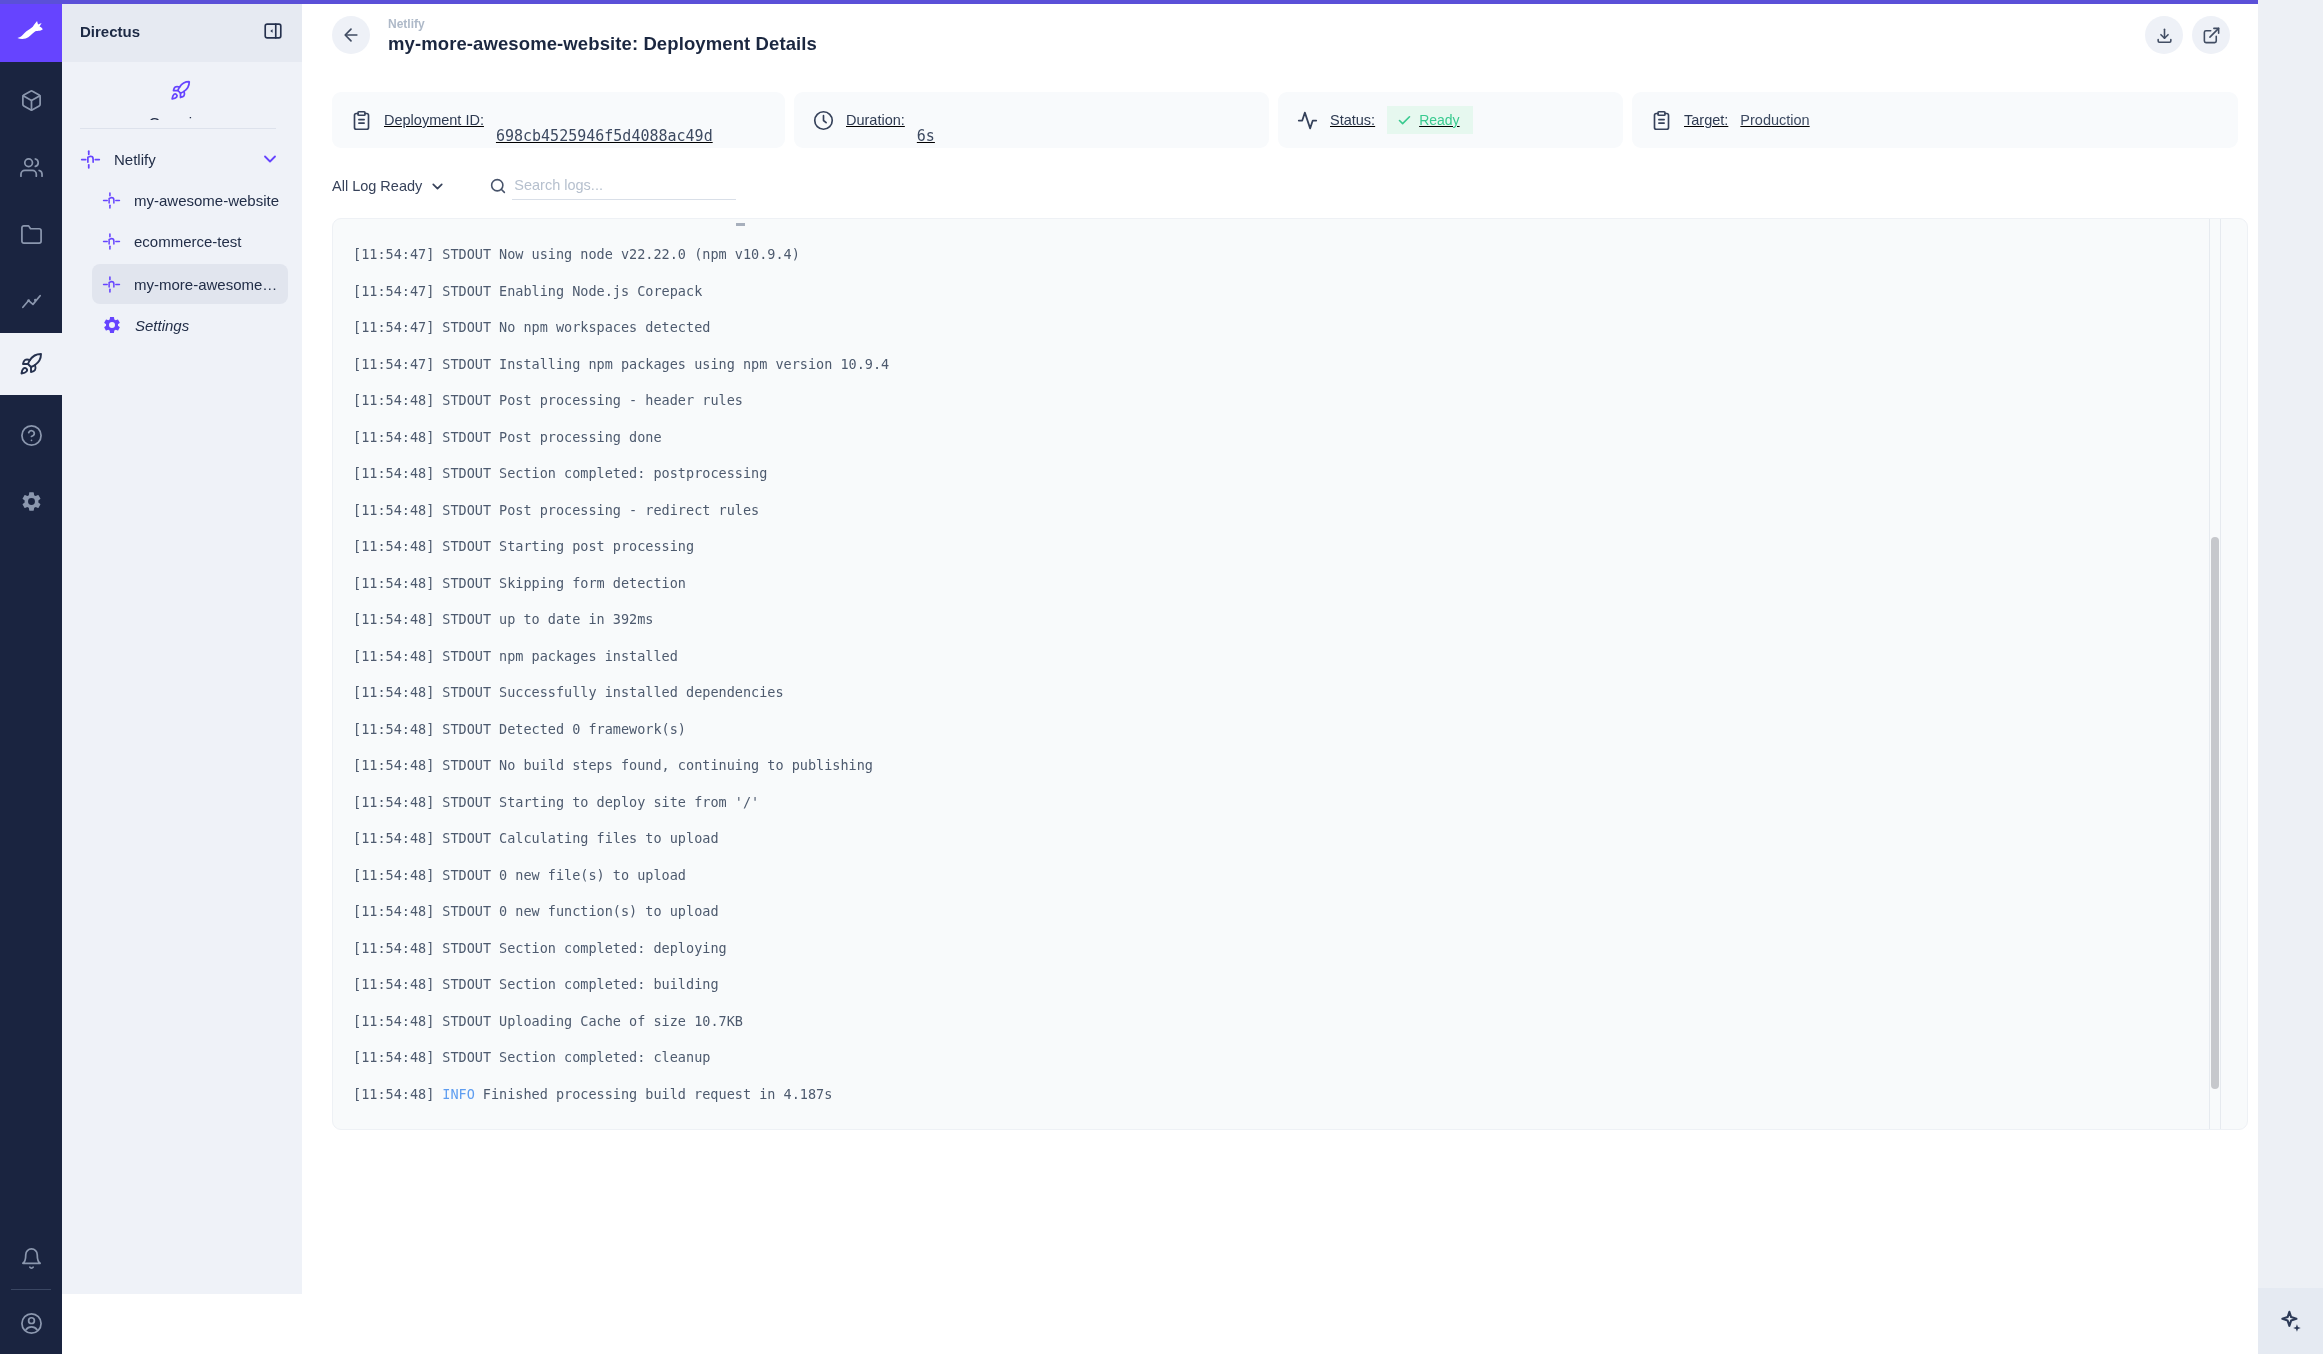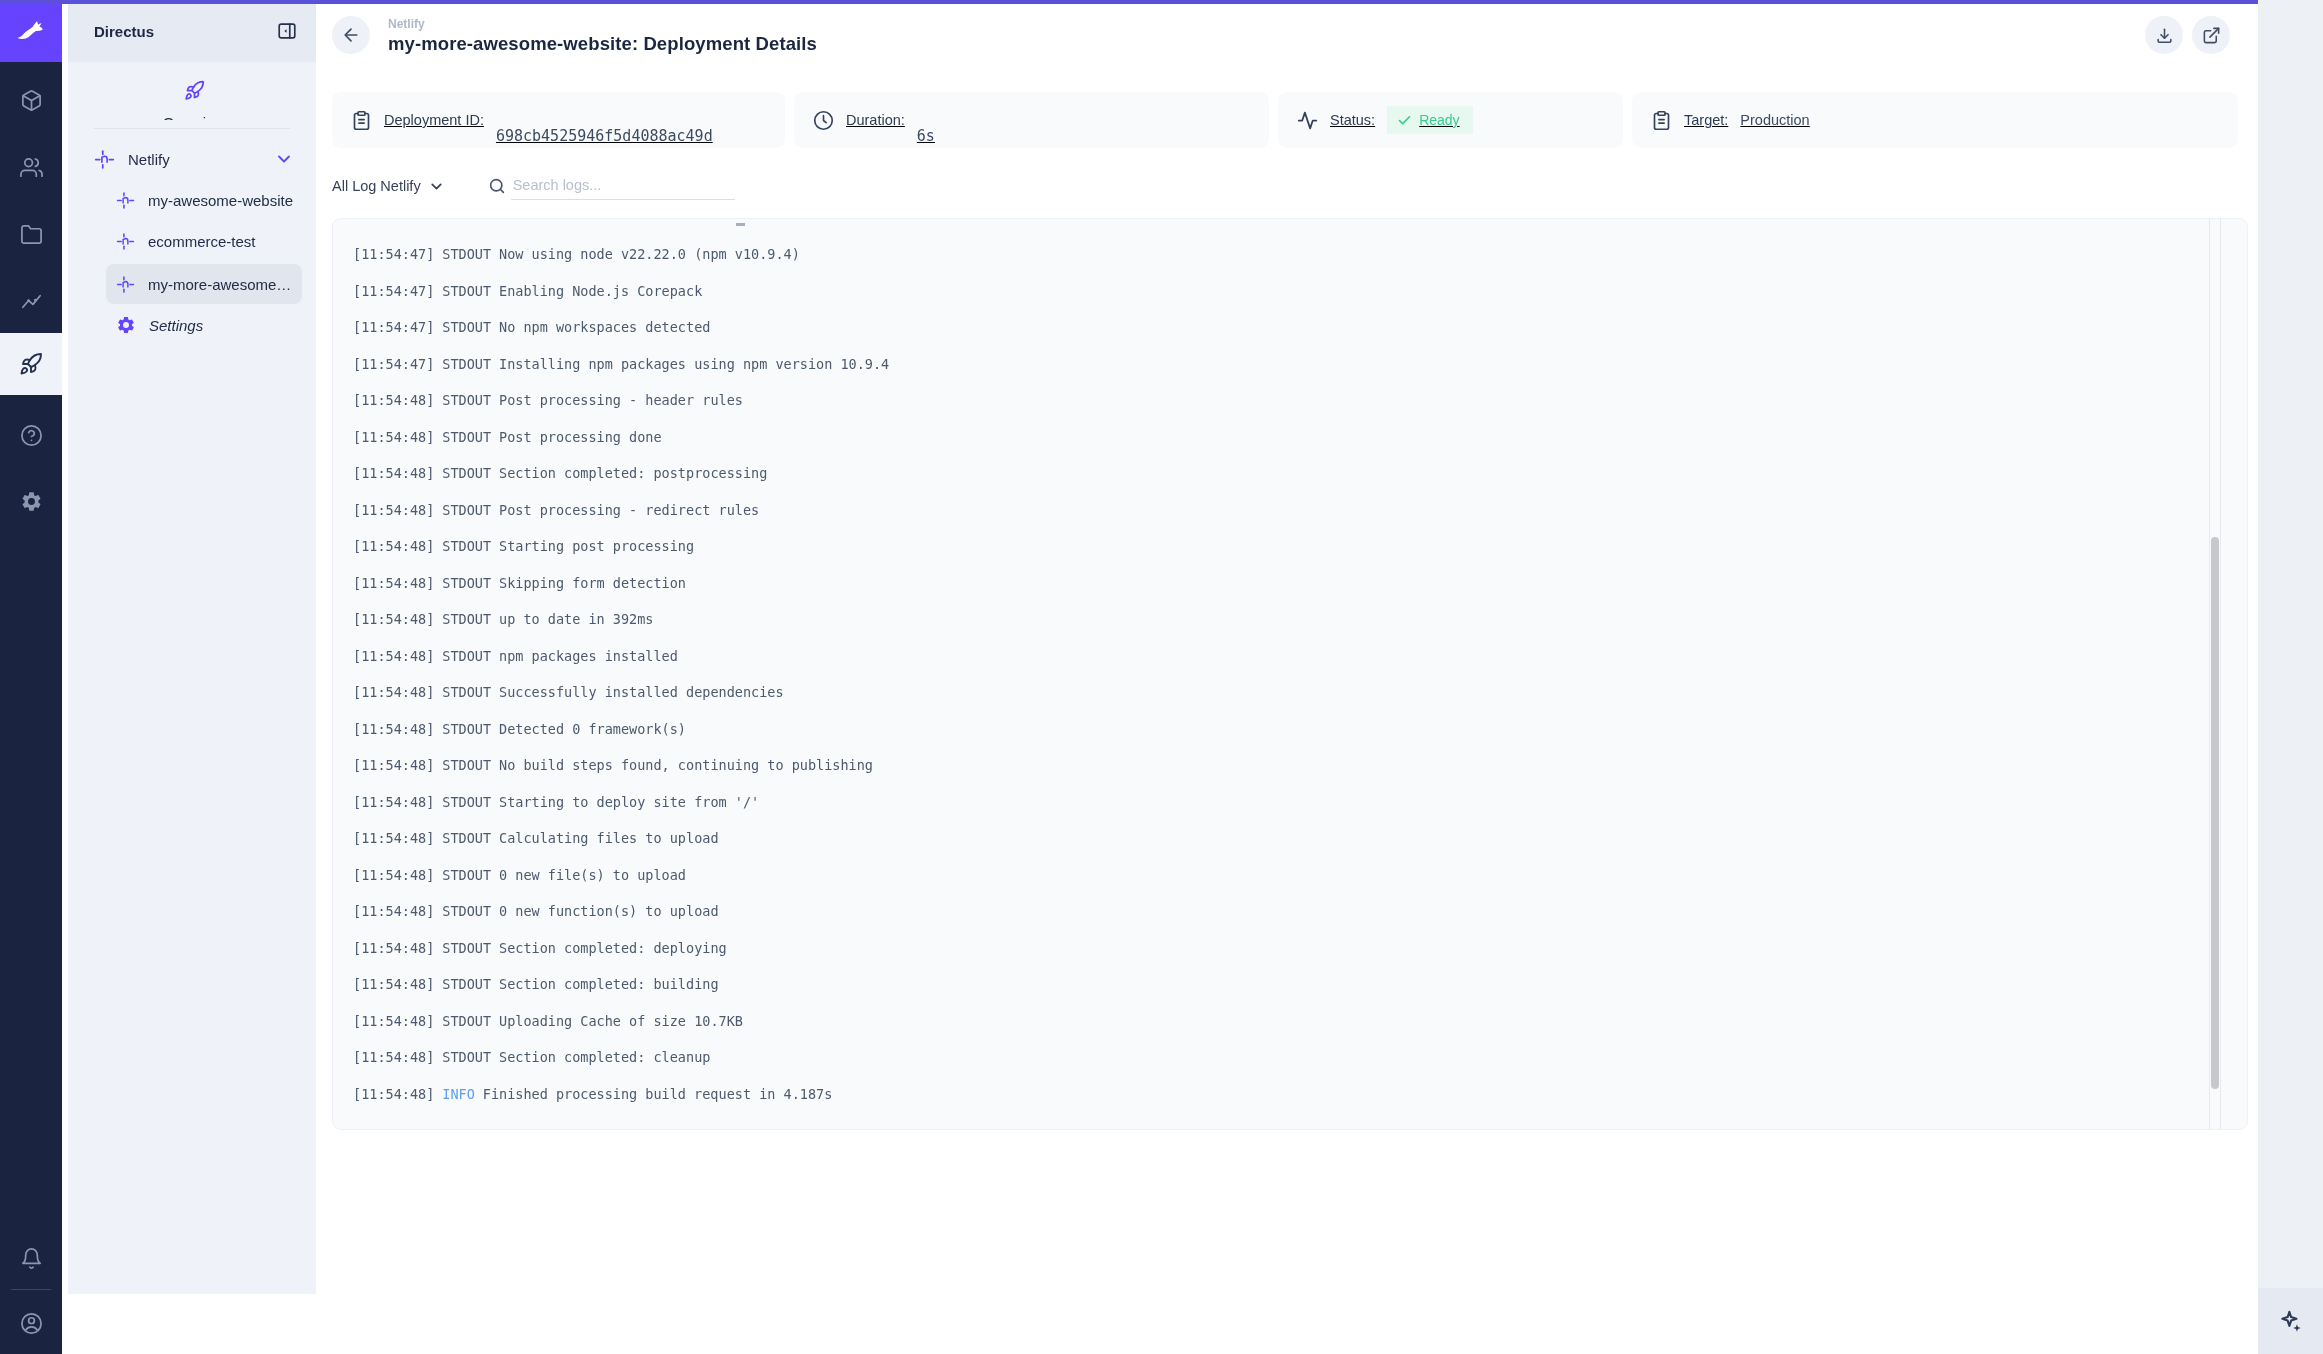--- a/index.html
+++ b/index.html
@@ -14,21 +14,21 @@
   
   .rail { position:absolute; left:0; top:0; width:62px; height:1354px; background:#1a2440; z-index:30; }
   .rail-logo { position:absolute; left:0; top:0; width:62px; height:62px; background:#6644ff;
     display:flex; align-items:center; justify-content:center; cursor:pointer; }
   .rail-btn { position:absolute; left:0; width:62px; height:62px; display:flex;
     align-items:center; justify-content:center; color:#8b97ae; cursor:pointer; }
   .rail-btn.active { background:#eff2f8; color:#25314e; }
   .rail-divider { position:absolute; left:11px; width:40px; height:1px; background:#3a4662; }
 
   
-  .sidebar { position:absolute; left:68px; top:0; width:248px; height:1294px; background:#eff2f8; z-index:20; }
+  .sidebar { position:absolute; left:54px; top:0; width:248px; height:1294px; background:#eff2f8; z-index:20; }
   .sidebar-header { position:absolute; left:0; top:0; width:248px; height:62px; background:#e6eaf2;
     display:flex; align-items:center; padding:0 18px 0 26px; }
   .sidebar-title { font-size:15px; font-weight:700; color:#1c2944; flex:1; }
   .collapse-btn { color:#25314e; cursor:pointer; display:flex; }
   .nav-item { position:absolute; display:flex; align-items:center; gap:13px; height:40px;
     font-size:15px; color:#222e48; cursor:pointer; }
   .nav-item .label { white-space:nowrap; overflow:hidden; text-overflow:ellipsis; }
   .nav-overview { left:26px; top:80px; width:200px;flex-direction:column; }
   .nav-divider { position:absolute; left:26px; top:128px; width:196px; height:1px; background:#dde2ec; }
   .nav-netlify { left:26px; top:139px; width:200px; }
@@ -378,21 +378,21 @@
               <line x1="9" y1="15" x2="15" y2="15"></line>
           </svg>
         </span>
         <span class="stat-label">Target:</span>
         <span class="stat-value">Production</span>
       </div>
     </div>
 
     <div class="filter-row">
       <div class="level-select">
-        <span>All Log Netlify</span>
+        <span>All Log Ready</span>
         <span>
           <svg width="17" height="17" viewBox="0 0 24 24" fill="none" stroke="currentColor" stroke-width="2.4" stroke-linecap="round" stroke-linejoin="round">
             <polyline points="6 9 12 15 18 9"></polyline>
           </svg>
         </span>
       </div>
       <div class="search-wrap">
         <span class="search-icon">
           <svg width="18" height="18" viewBox="0 0 24 24" fill="none" stroke="currentColor" stroke-width="2.1" stroke-linecap="round" stroke-linejoin="round">
             <circle cx="11" cy="11" r="7.5"></circle>

